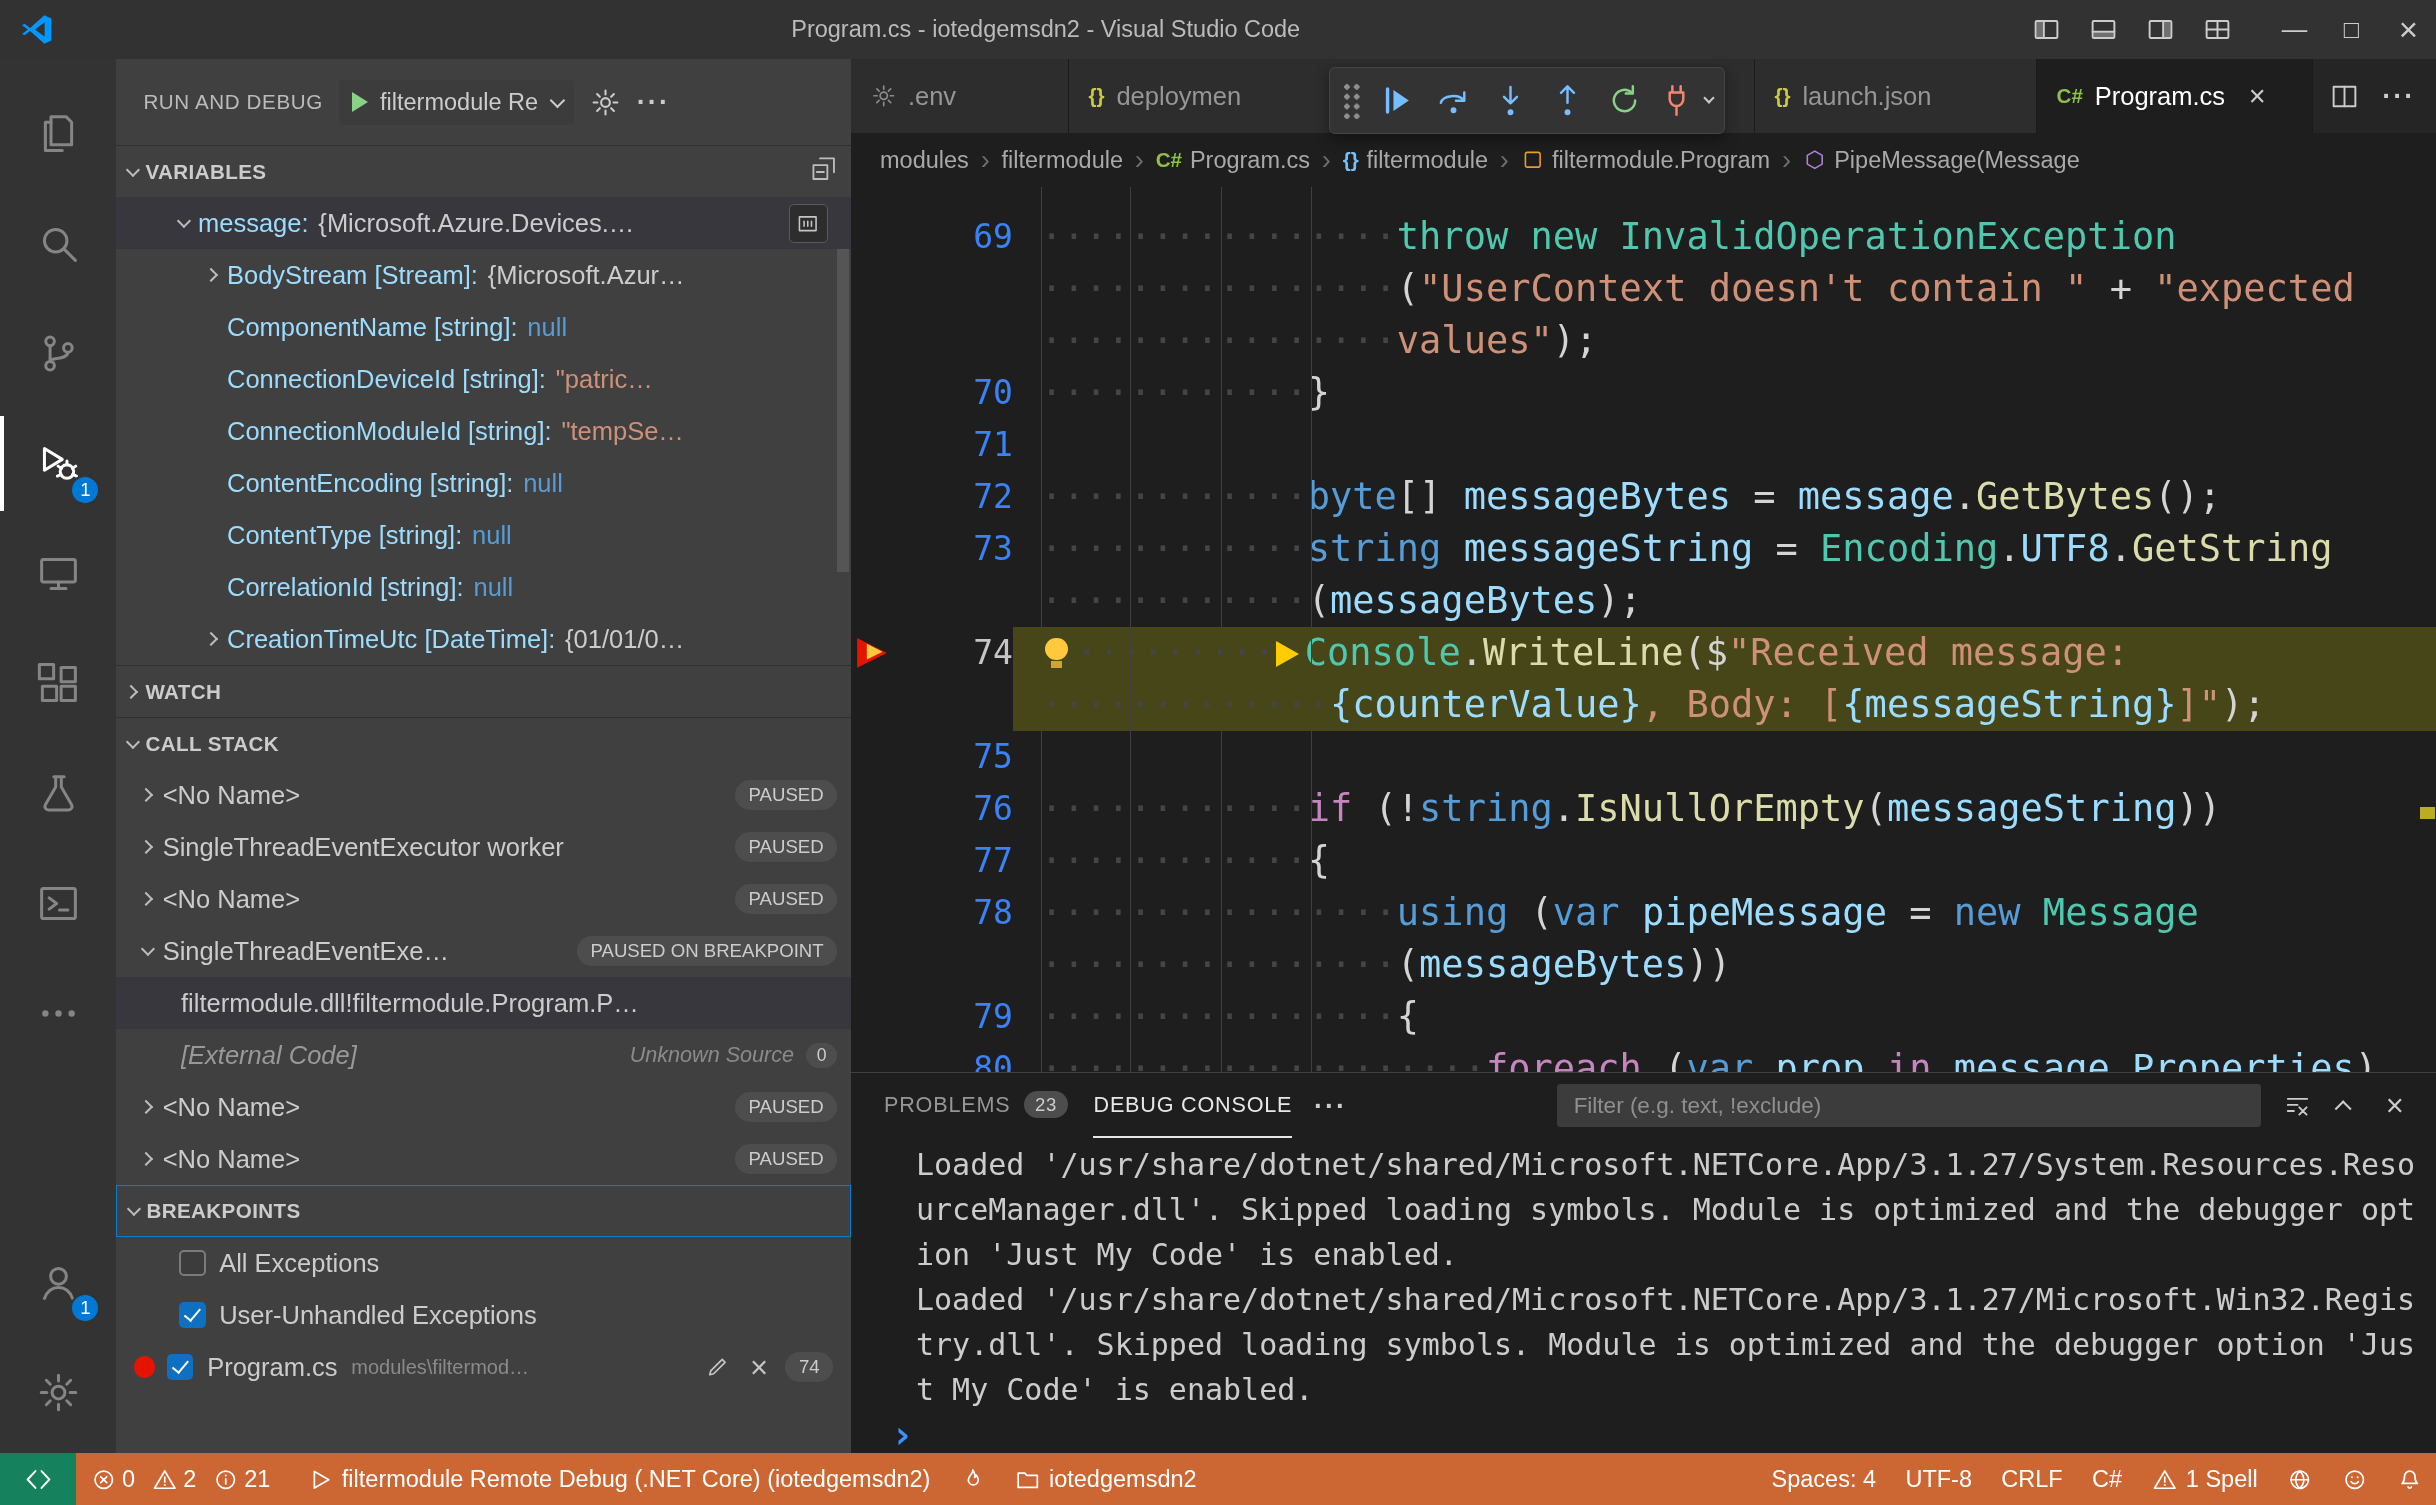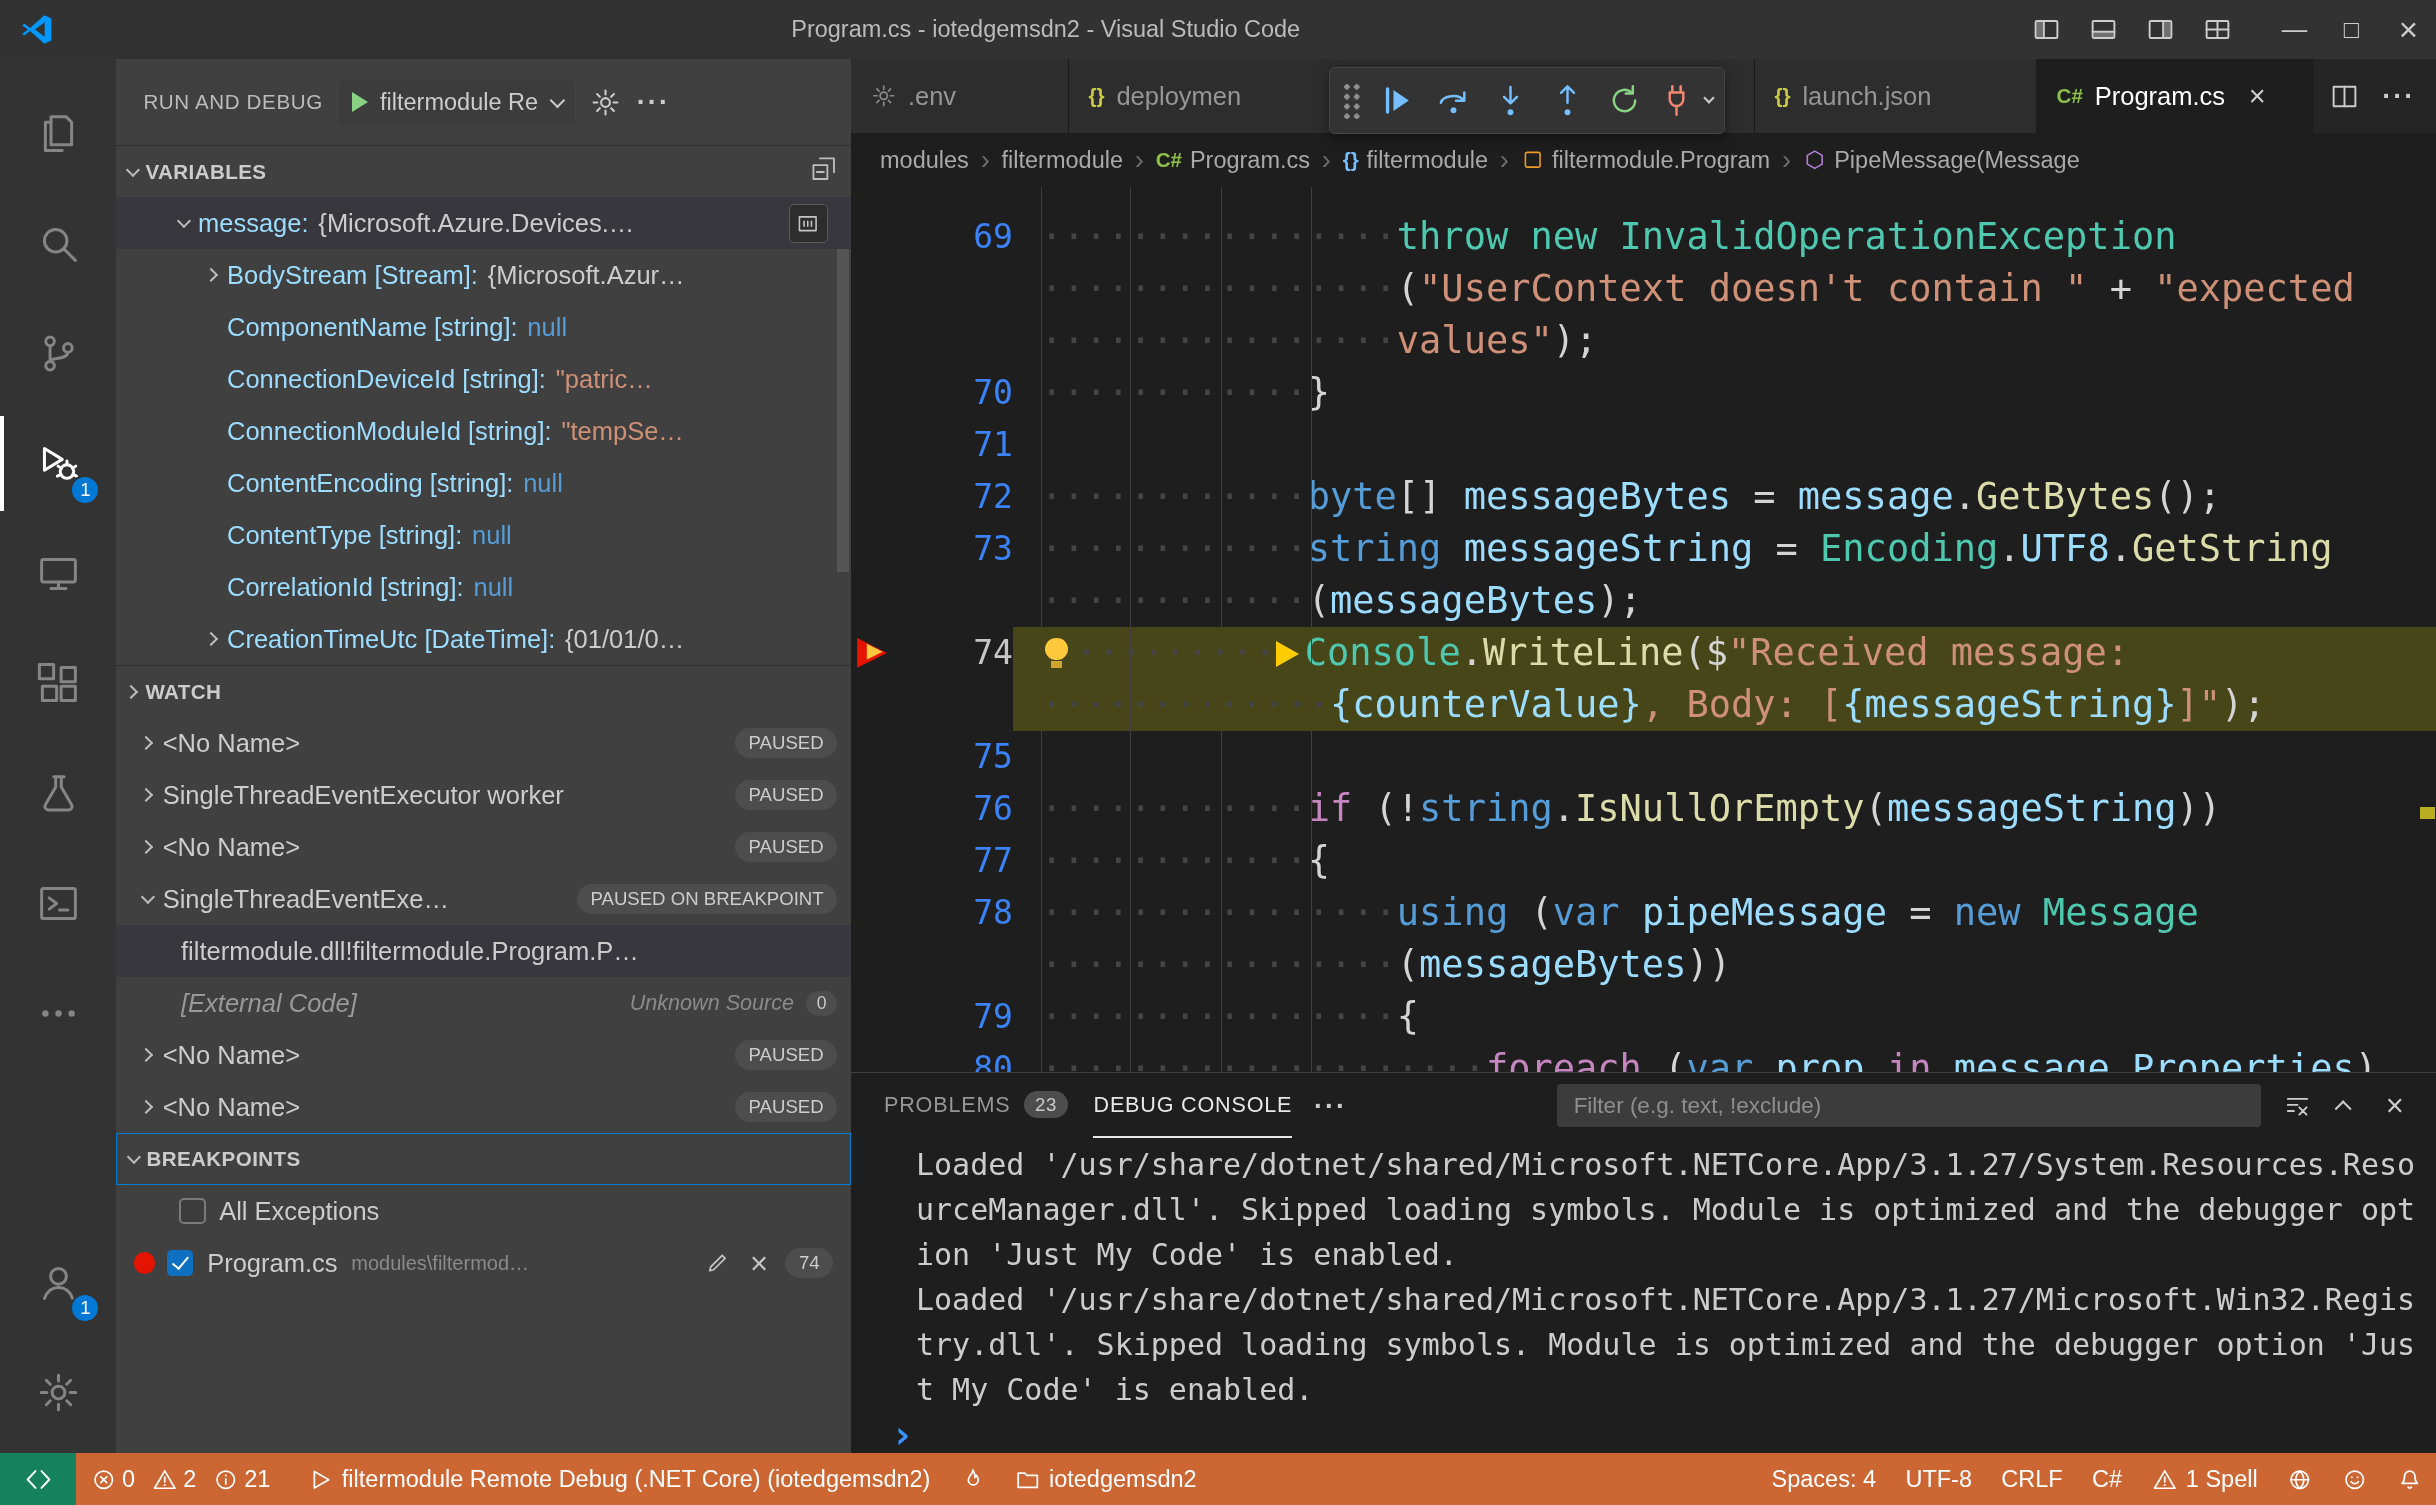--- a/index.html
+++ b/index.html
@@ -406,20 +406,24 @@
               <span class="tw right"></span>
             </span>
             <span class="var-name">CreationTimeUtc [DateTime]:</span>
             <span class="var-value obj">{01/01/0…</span>
           </div>
         </div>
         <div class="section-header">
           <span class="tw right"></span>
           <span class="sh-label">WATCH</span>
         </div>
+        <div class="section-header">
+          <span class="tw down"></span>
+          <span class="sh-label">CALL STACK</span>
+        </div>
         <div class="row cs-row">
           <span class="twbox">
             <span class="tw right"></span>
           </span>
           <span class="cs-label">&lt;No Name&gt;</span>
           <span class="badge">PAUSED</span>
         </div>
         <div class="row cs-row">
           <span class="twbox">
             <span class="tw right"></span>
@@ -463,20 +467,24 @@
           <span class="cs-label">&lt;No Name&gt;</span>
           <span class="badge">PAUSED</span>
         </div>
         <div class="section-header sh-focus">
           <span class="tw down"></span>
           <span class="sh-label">BREAKPOINTS</span>
         </div>
         <div class="row bp-row" style="padding-left:63px">
           <span class="checkbox unchecked"></span>
           <span class="bp-label">All Exceptions</span>
+        </div>
+        <div class="row bp-row" style="padding-left:63px">
+          <span class="checkbox checked"></span>
+          <span class="bp-label">User-Unhandled Exceptions</span>
         </div>
         <div class="row bp-row" style="padding-left:13.7px">
           <span class="bp-dot"></span>
           <span class="checkbox checked"></span>
           <span class="bp-label">Program.cs</span>
           <span class="bp-detail">modules\filtermod…</span>
           <span class="bp-actions">
             <span class="bp-act">
               <span class="ic">
                 <svg viewBox="0 0 24 24" width="25.5" height="25.5">

